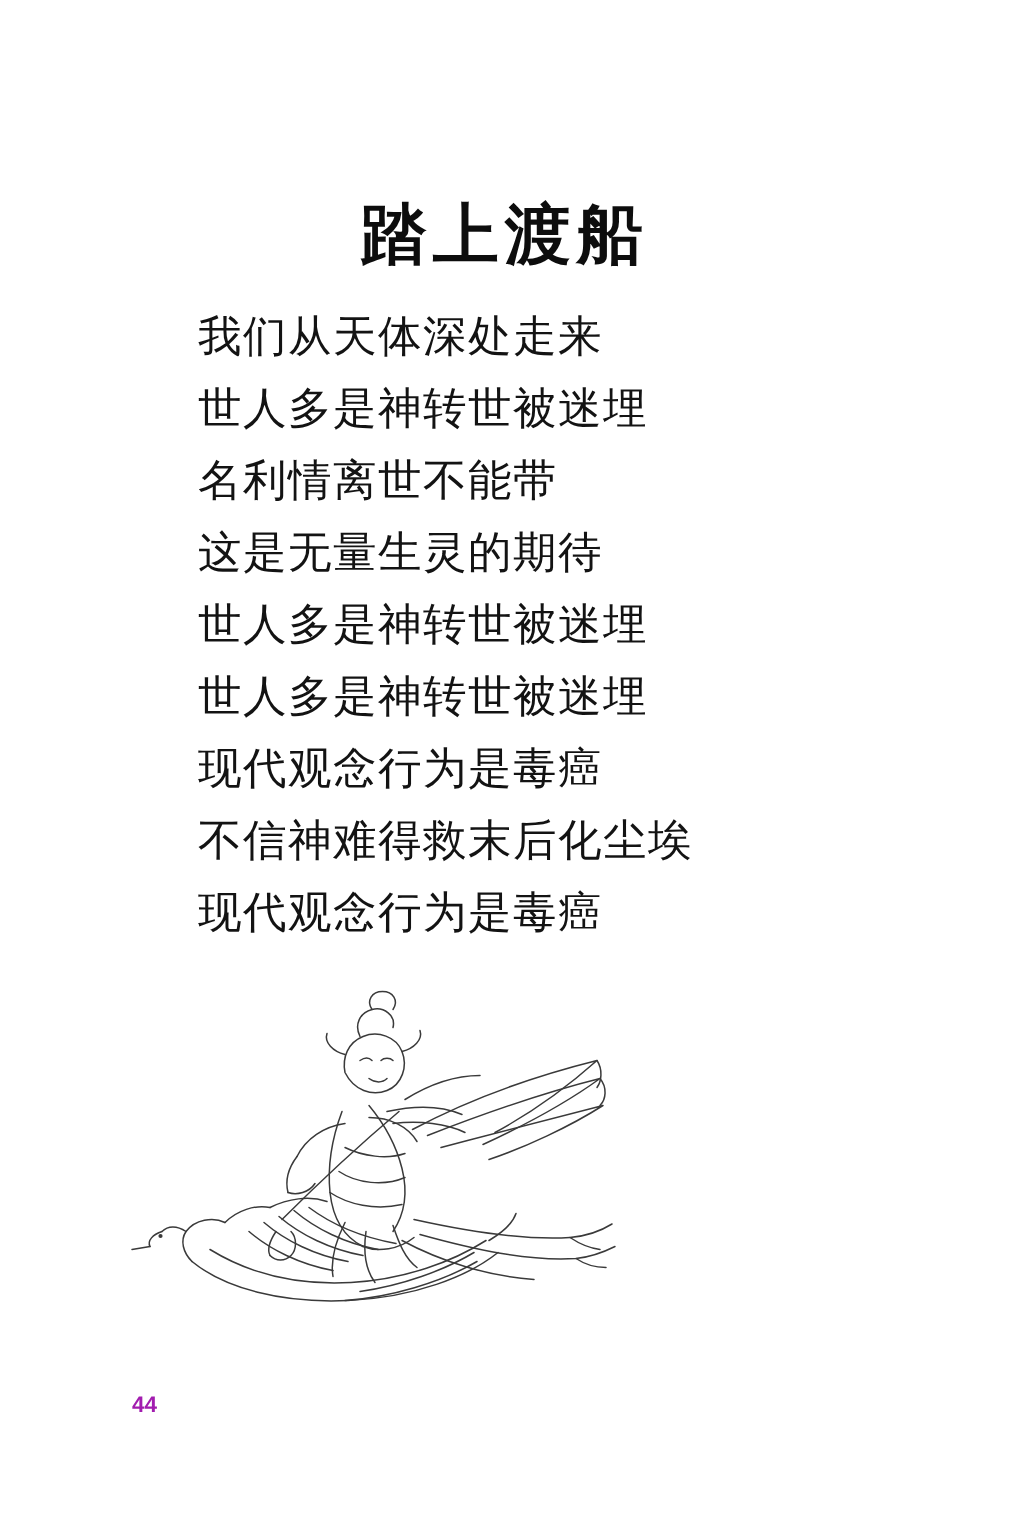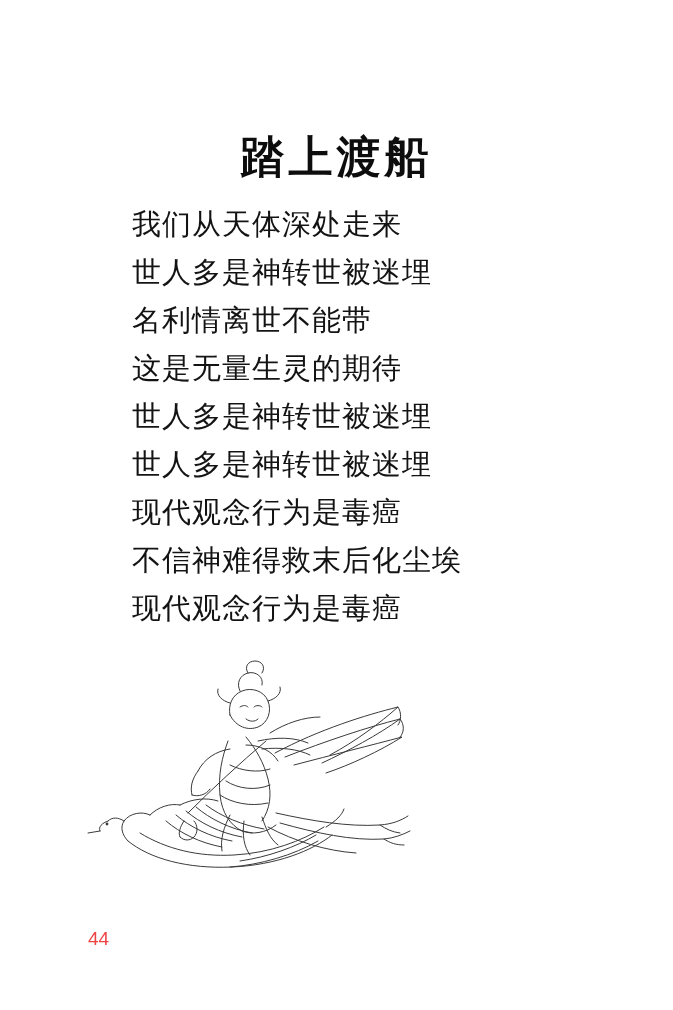--- a/index.html
+++ b/index.html
@@ -63,23 +63,23 @@
     width: 100%;
     height: 100%;
   }
 
   
   .page-number {
     position: absolute;
     left: 88px;
     top: 928px;
     font-family: "Liberation Sans", sans-serif;
-    font-size: 19px;
-    font-weight: 400;
-    color: #ef4444;
+    font-size: 15px;
+    font-weight: 700;
+    color: #a21caf;
   }
 </style>
 </head>
 <body>
 
 <div class="page">
 
   <h1 class="poem-title">踏上渡船</h1>
 
   <div class="poem-body">

